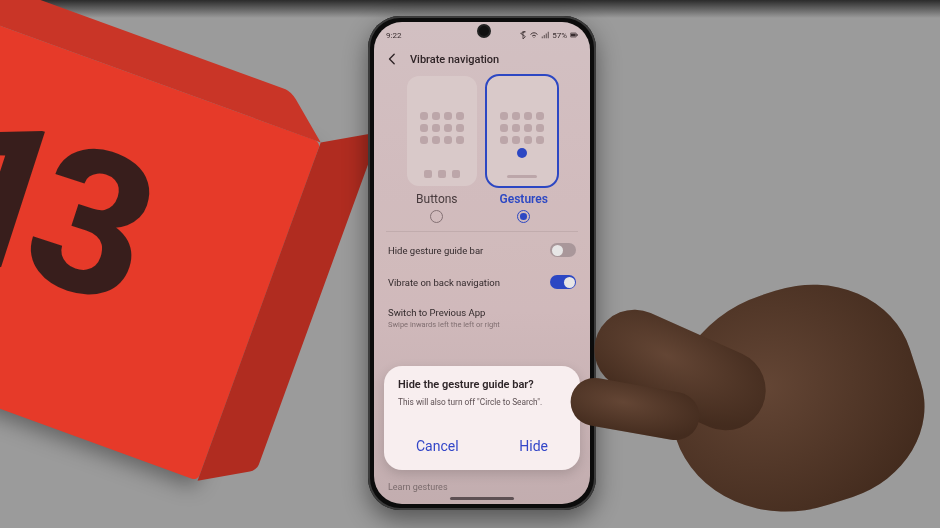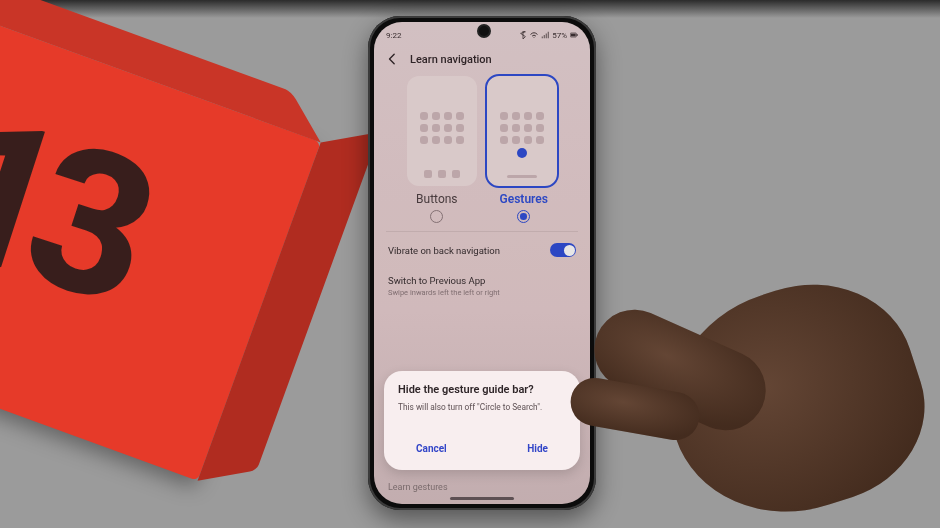--- a/index.html
+++ b/index.html
@@ -48,21 +48,21 @@
   .row .sub{font-size:7.5px;color:#8a777a;margin-top:2px;}
   .toggle{width:26px;height:14px;border-radius:8px;background:#b9a6a9;position:relative;flex:0 0 auto;}
   .toggle::after{content:"";position:absolute;top:1.5px;left:1.5px;width:11px;height:11px;border-radius:50%;background:#fff;}
   .toggle.on{background:#2b4bd8;}
   .toggle.on::after{left:auto;right:1.5px;}
   
   .dialog{position:absolute;left:10px;right:10px;bottom:34px;background:#f8eeef;border-radius:18px;padding:12px 14px 6px;box-shadow:0 4px 12px rgba(0,0,0,.15);}
   .dialog .title{font-size:11px;font-weight:600;color:#2e2528;margin-bottom:6px;}
   .dialog .msg{font-size:8.3px;color:#5e5154;margin-bottom:21px;}
   .dialog .btns{display:flex;justify-content:space-between;padding:4px 8px 4px;}
-  .dialog .btn{font-size:10px;font-weight:700;color:#3346c8;padding:6px 10px;}
+  .dialog .btn{font-size:14px;font-weight:400;color:#3346c8;padding:6px 10px;}
   
   .learn{position:absolute;left:14px;bottom:12px;font-size:9px;color:#3b3133;opacity:.55;}
   .homebar{position:absolute;left:50%;bottom:4px;width:64px;height:3px;margin-left:-32px;background:#5d5053;border-radius:2px;}
   
   .hand{position:absolute;left:560px;top:210px;width:380px;height:320px;pointer-events:none;}
   .palm{position:absolute;left:110px;top:80px;width:250px;height:220px;background:#5a3a28;border-radius:50% 44% 40% 50%;transform:rotate(-18deg);}
   .thumb{position:absolute;left:30px;top:120px;width:180px;height:80px;background:#5a3a28;border-radius:60px;transform:rotate(24deg);}
   .finger{position:absolute;left:10px;top:175px;width:130px;height:48px;background:#5a3a28;border-radius:40px;transform:rotate(10deg);}
   .shade{position:absolute;inset:0;background:radial-gradient(ellipse at 40% 40%,rgba(255,255,255,.06),rgba(0,0,0,.25) 80%);border-radius:inherit;}
 </style>
@@ -99,21 +99,21 @@
               <rect x="10" y="3.5" width="1.4" height="3" fill="#3a2e30"></rect>
               <rect x="1.5" y="3" width="7" height="4" fill="#3a2e30"></rect>
             </svg>
         </span>
       </div>
 
       <div class="hdr">
         <svg class="back-arrow" viewBox="0 0 24 24">
             <path d="M14 4l-8 8 8 8" fill="none" stroke="#2e2326" stroke-width="2.4" stroke-linecap="round" stroke-linejoin="round"></path>
           </svg>
-        <span class="hdr-title">Learn navigation</span>
+        <span class="hdr-title">Vibrate navigation</span>
       </div>
 
       <div class="cards">
         <div class="card">
           <div class="grid">
             <span></span>
               <span></span>
               <span></span>
               <span></span>
             <span></span>
@@ -158,20 +158,24 @@
         </div>
         <div class="radio">
           <span style="color:#2b4bd8;font-weight:600">Gestures</span>
           <span class="r on"></span>
         </div>
       </div>
 
       <div class="sep"></div>
 
       <div class="list">
+        <div class="row">
+          <span>Hide gesture guide bar</span>
+          <span class="toggle"></span>
+        </div>
         <div class="row">
           <span>Vibrate on back navigation</span>
           <span class="toggle on"></span>
         </div>
         <div class="row" style="flex-direction:column;align-items:flex-start;gap:0">
           <span>Switch to Previous App</span>
           <span class="sub">Swipe inwards left the left or right</span>
         </div>
       </div>
 

